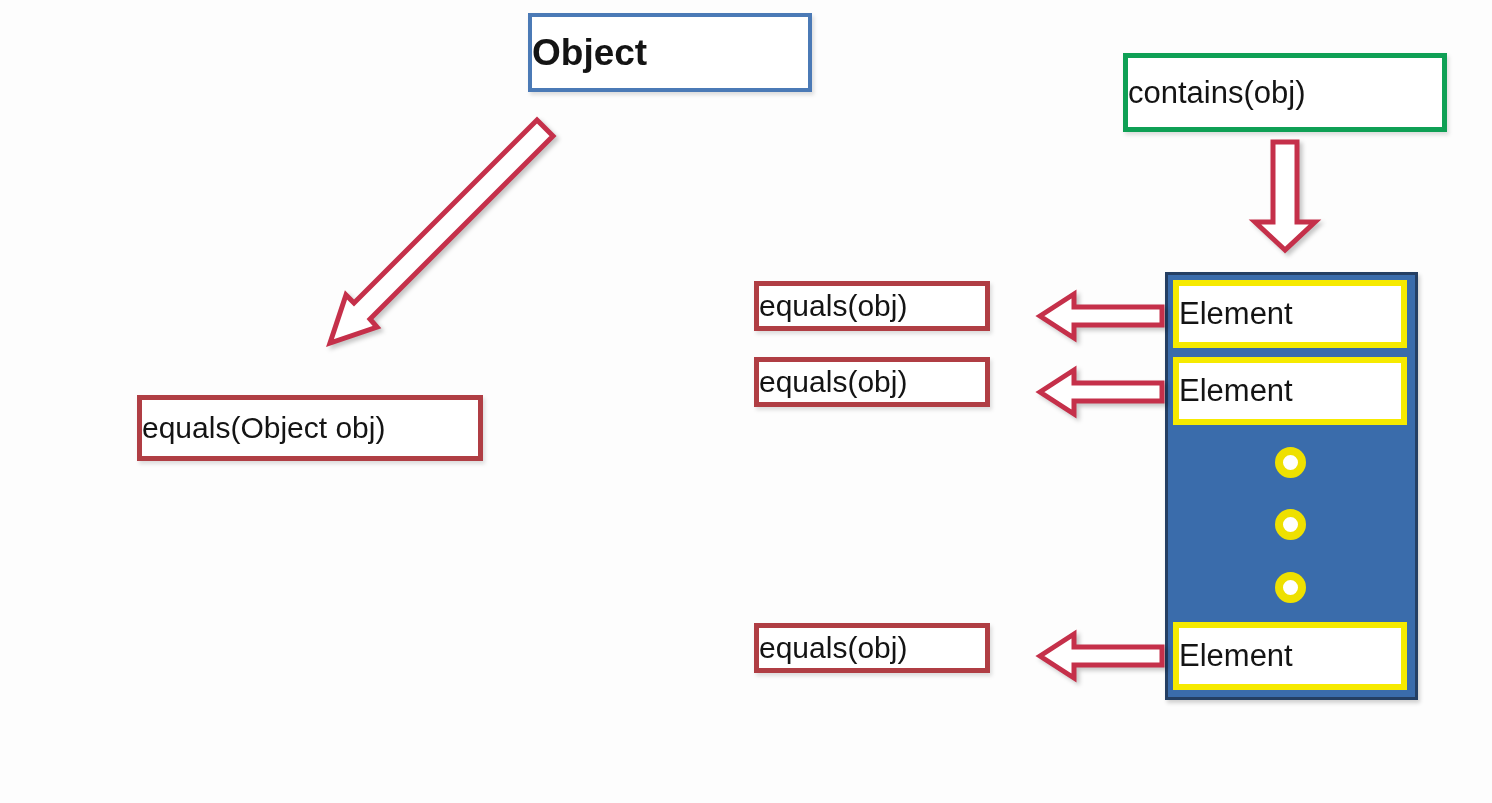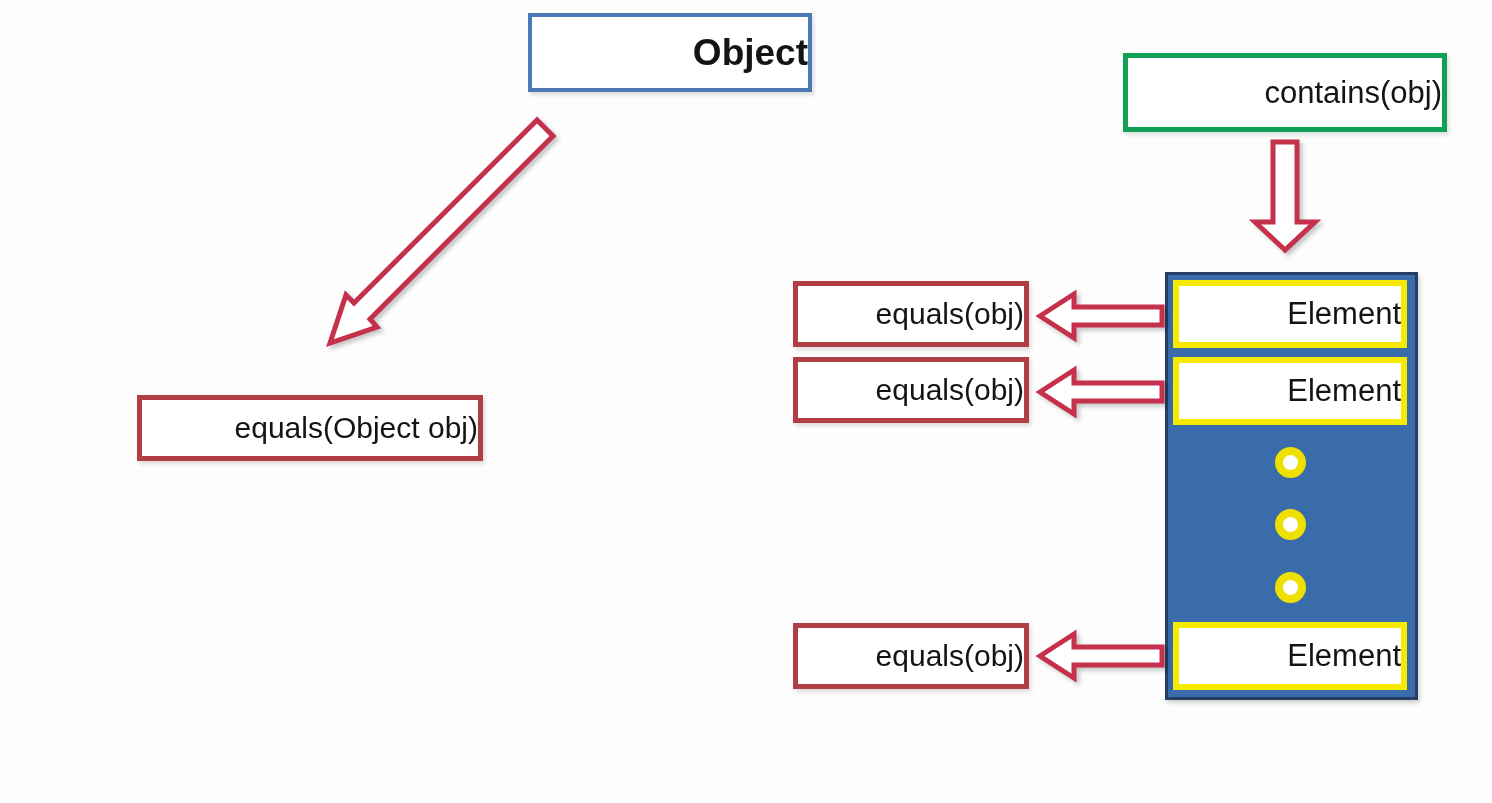--- a/index.html
+++ b/index.html
@@ -24,21 +24,21 @@
     height: 803px;
     background: var(--background);
     overflow: hidden;
   }
 
   .box {
     position: absolute;
     background: #ffffff;
     display: flex;
     align-items: center;
-    justify-content: flex-end;
+    justify-content: flex-start;
     text-align: center;
     box-shadow: 2px 3px 4px rgba(0,0,0,0.13);
   }
 
   .object-box {
     left: 528px; top: 13px; width: 284px; height: 79px;
     border: 4px solid var(--object-border);
     font-size: 37px; font-weight: bold;
   }
 
@@ -48,42 +48,42 @@
     font-size: 31px;
   }
 
   .equals-object-box {
     left: 137px; top: 395px; width: 346px; height: 66px;
     border: 5px solid var(--red-box-border);
     font-size: 30px;
   }
 
   .equals-call {
-    left: 793px; width: 236px; height: 66px;
+    left: 754px; width: 236px; height: 50px;
     border: 5px solid var(--red-box-border);
     font-size: 30px;
   }
   .equals-call-0 { top: 281px; }
   .equals-call-1 { top: 357px; }
   .equals-call-2 { top: 623px; }
 
   .collection-container {
     position: absolute;
     left: 1165px; top: 272px; width: 253px; height: 428px;
     background: var(--container-fill);
     border: 3px solid var(--container-border);
     box-shadow: 2px 3px 4px rgba(0,0,0,0.18);
   }
 
   .element-box {
     position: absolute;
     left: 1173px; width: 234px; height: 68px;
     background: #ffffff;
     border: 6px solid var(--element-border);
-    display: flex; align-items: center; justify-content: flex-end;
+    display: flex; align-items: center; justify-content: flex-start;
     font-size: 31px;
     box-shadow: none;
   }
   .element-0 { top: 280px; }
   .element-1 { top: 357px; }
   .element-2 { top: 622px; }
 
   .ellipsis-dot {
     position: absolute;
     left: 1275px; width: 31px; height: 31px;

